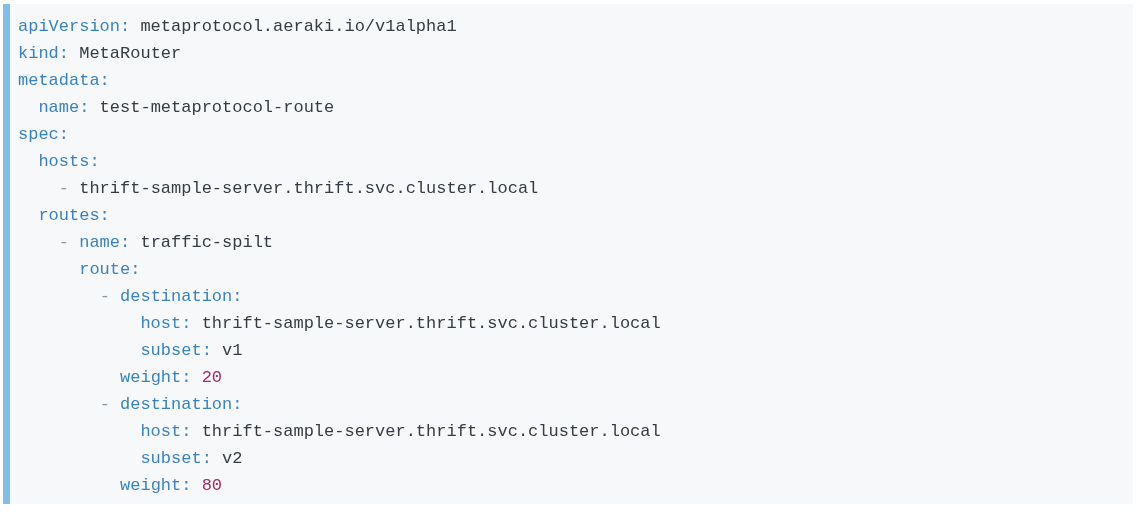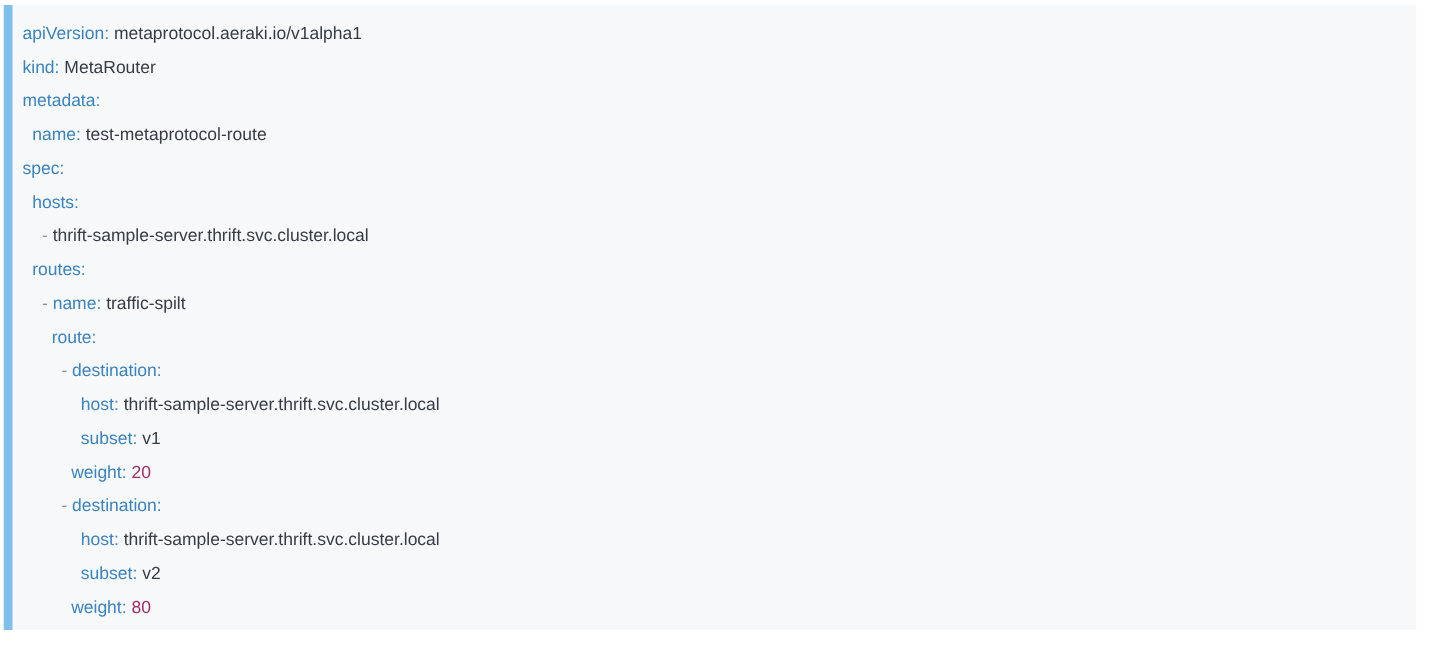--- a/index.html
+++ b/index.html
@@ -26,22 +26,22 @@
   }
   .accent-bar {
     flex: none;
     width: 7px;
     background: var(--bar-color, #7fbfea);
   }
   pre.code {
     flex: 1 1 auto;
     margin: 0;
     padding: 9px 0 0 8px;
-    font-family: Liberation Sans, sans-serif;
-    font-size: 14px;
+    font-family: Liberation Mono, monospace;
+    font-size: 17px;
     line-height: 27px;
     overflow: hidden;
   }
   .code-line {
     white-space: pre;
     height: 27px;
   }
   .tok-key    { color: var(--key-color, #3a83c0); }
   .tok-value  { color: var(--value-color, #363c44); }
   .tok-number { color: var(--number-color, #a12c65); }

